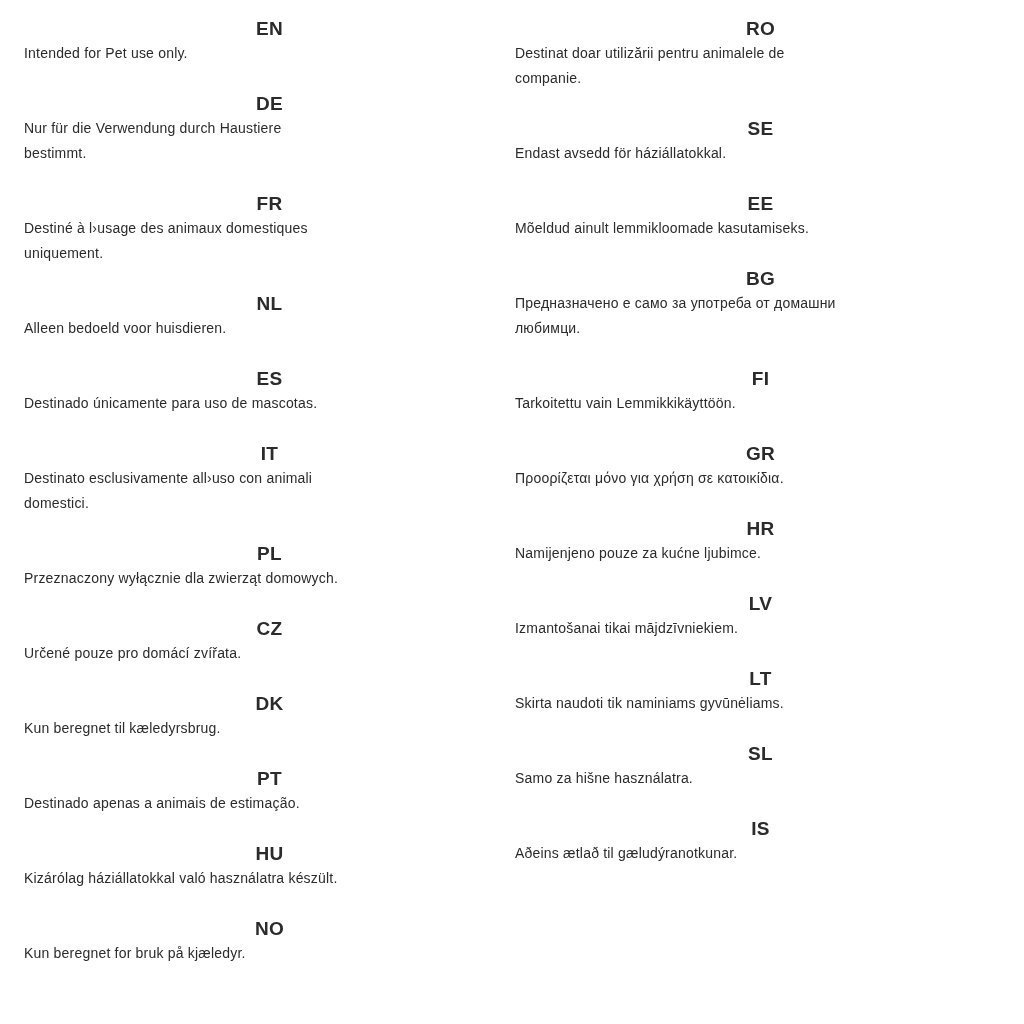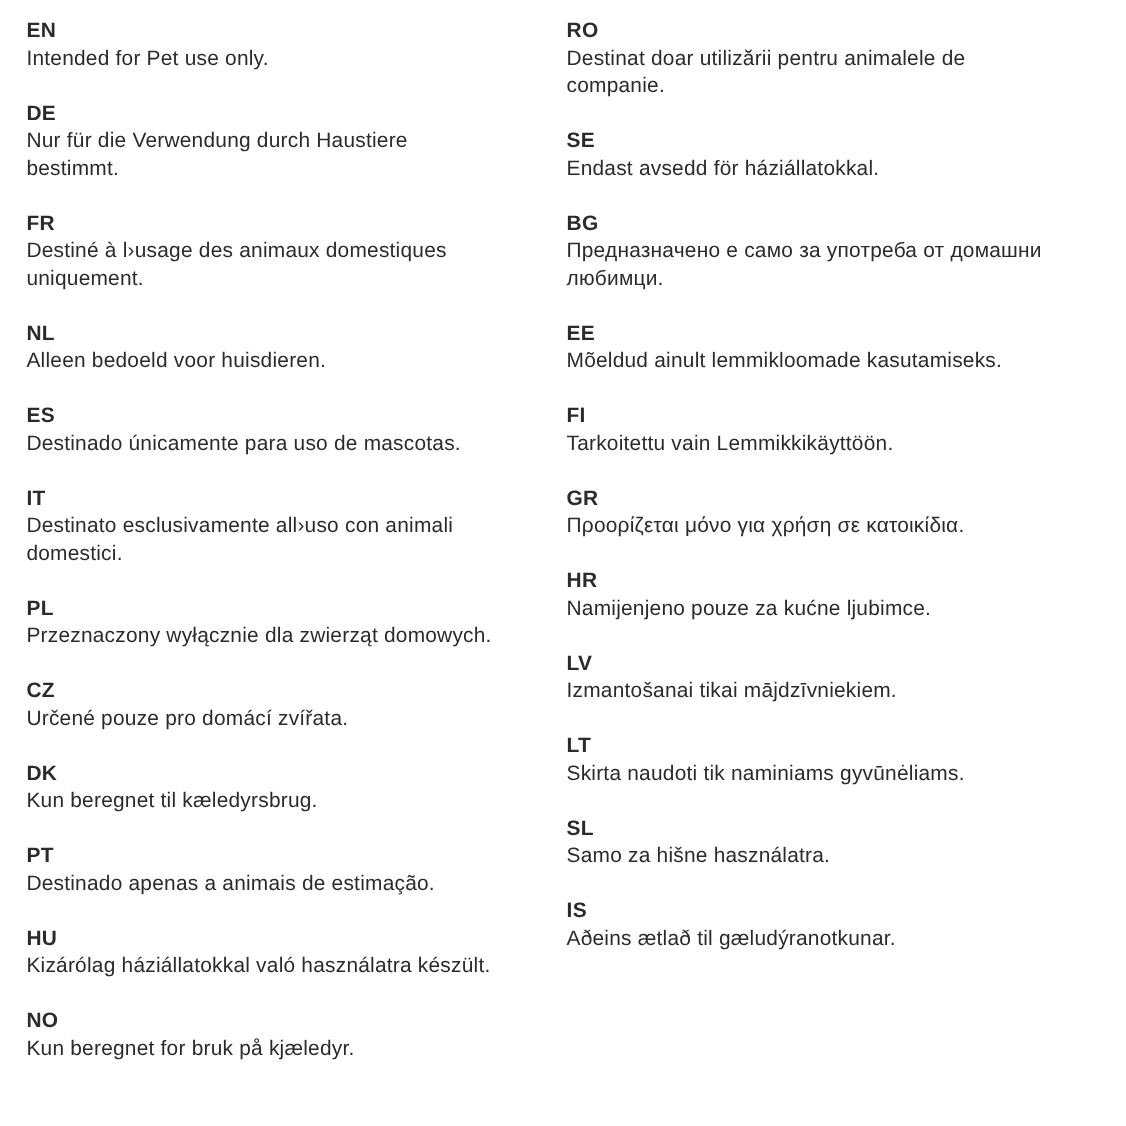--- a/index.html
+++ b/index.html
@@ -10,23 +10,24 @@
     color: #2b2b2b;
     -webkit-font-smoothing: antialiased;
   }
   .page { display: flex; padding: 16px 18px 0 24px; }
   .col { flex: none; width: 491px; }
   .col.right { width: auto; flex: 1; }
   .entry { margin-bottom: 25px; }
   .code {
     font-weight: bold; font-size: 19px; line-height: 25px;
     letter-spacing: 0.3px;
+    text-align: center;
   }
   .text {
-    font-size: 19px; line-height: 25px;
+    font-size: 14px; line-height: 25px;
     letter-spacing: 0.2px;
     white-space: pre-line;
   }
 </style>
 </head>
 <body>
 
 <div class="page">
 
   <div class="col">
@@ -87,27 +88,27 @@
     <div class="entry">
       <div class="code">RO</div>
       <div class="text">Destinat doar utilizării pentru animalele de
 companie.</div>
     </div>
     <div class="entry">
       <div class="code">SE</div>
       <div class="text">Endast avsedd för háziállatokkal.</div>
     </div>
     <div class="entry">
+      <div class="code">EE</div>
+      <div class="text">Mõeldud ainult lemmikloomade kasutamiseks.</div>
+    </div>
+    <div class="entry">
       <div class="code">BG</div>
       <div class="text">Предназначено е само за употреба от домашни
 любимци.</div>
-    </div>
-    <div class="entry">
-      <div class="code">EE</div>
-      <div class="text">Mõeldud ainult lemmikloomade kasutamiseks.</div>
     </div>
     <div class="entry">
       <div class="code">FI</div>
       <div class="text">Tarkoitettu vain Lemmikkikäyttöön.</div>
     </div>
     <div class="entry">
       <div class="code">GR</div>
       <div class="text">Προορίζεται μόνο για χρήση σε κατοικίδια.</div>
     </div>
     <div class="entry">

